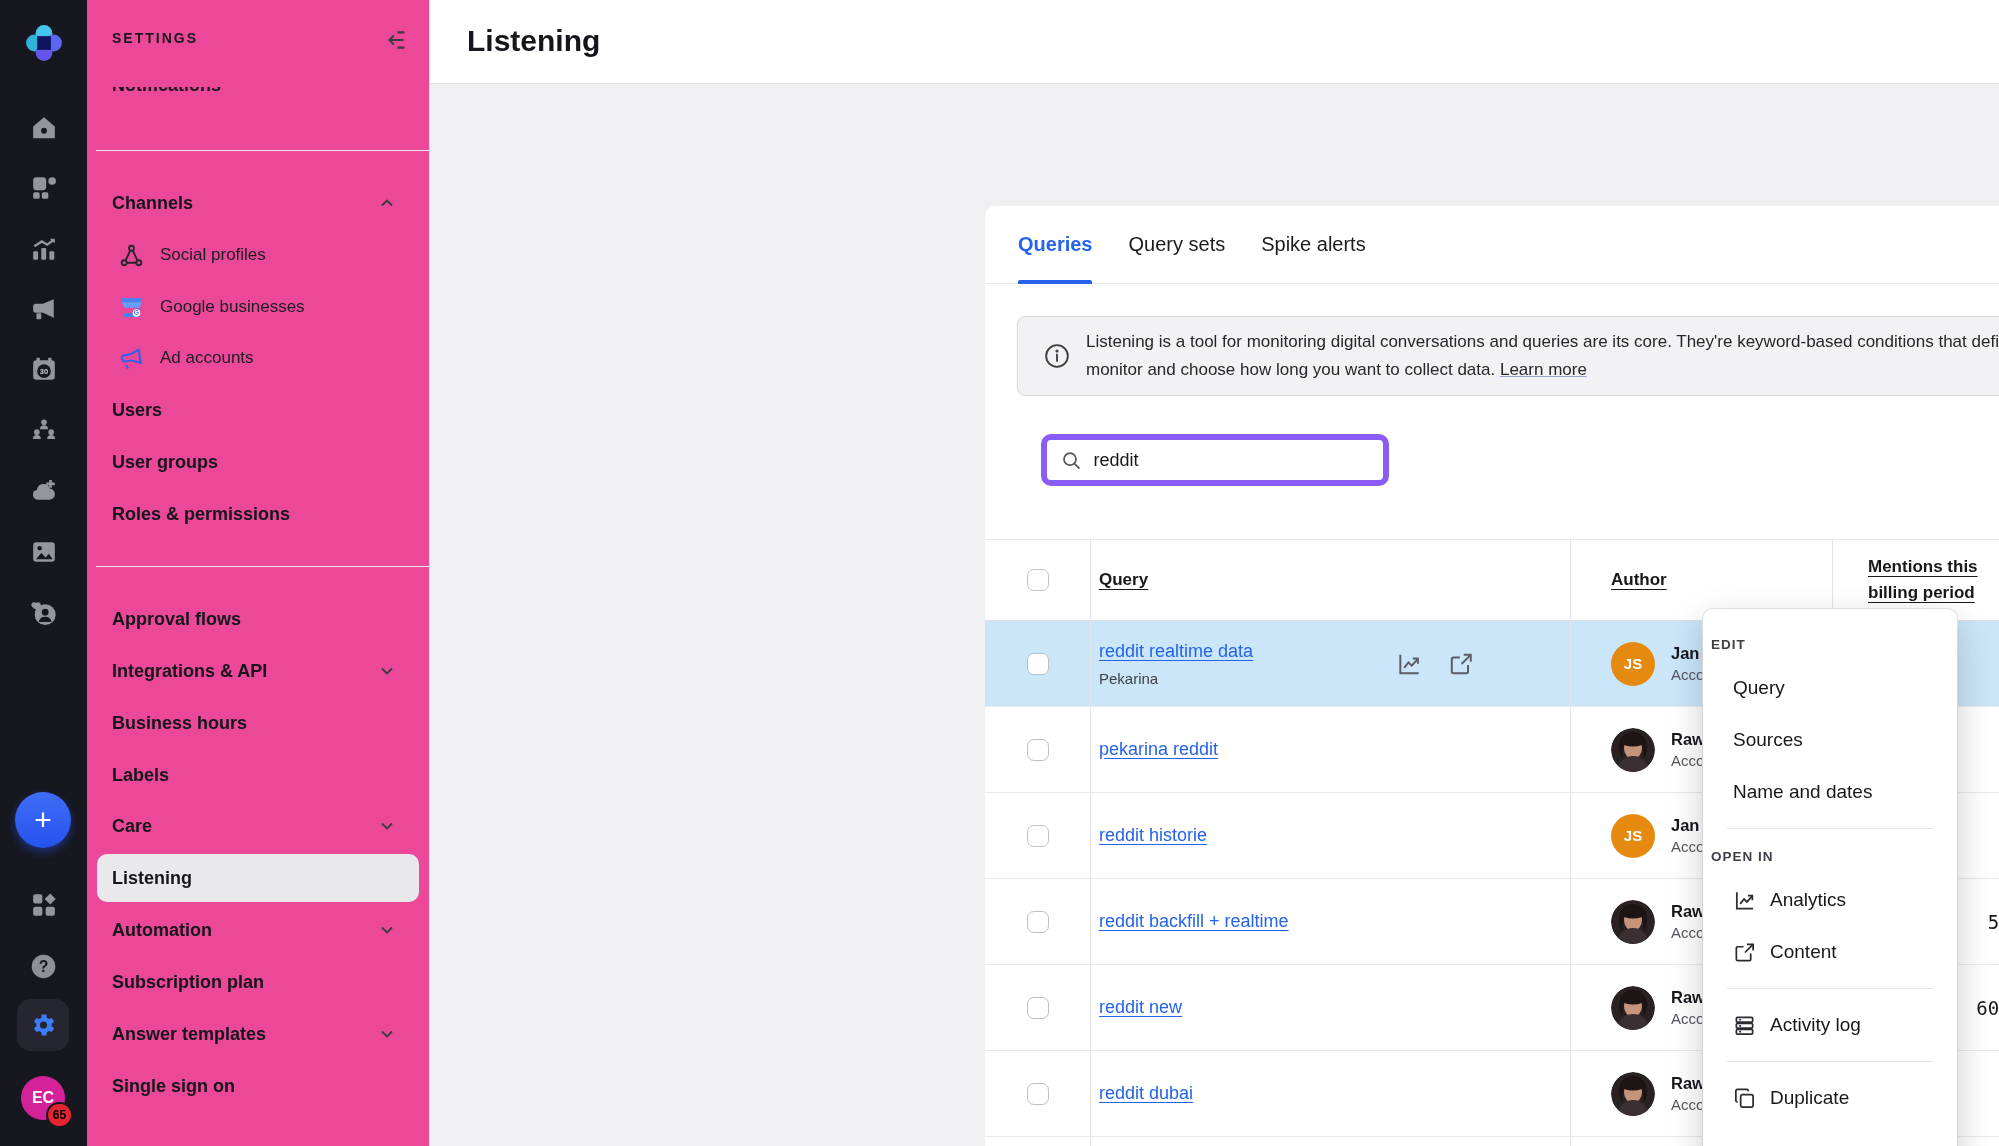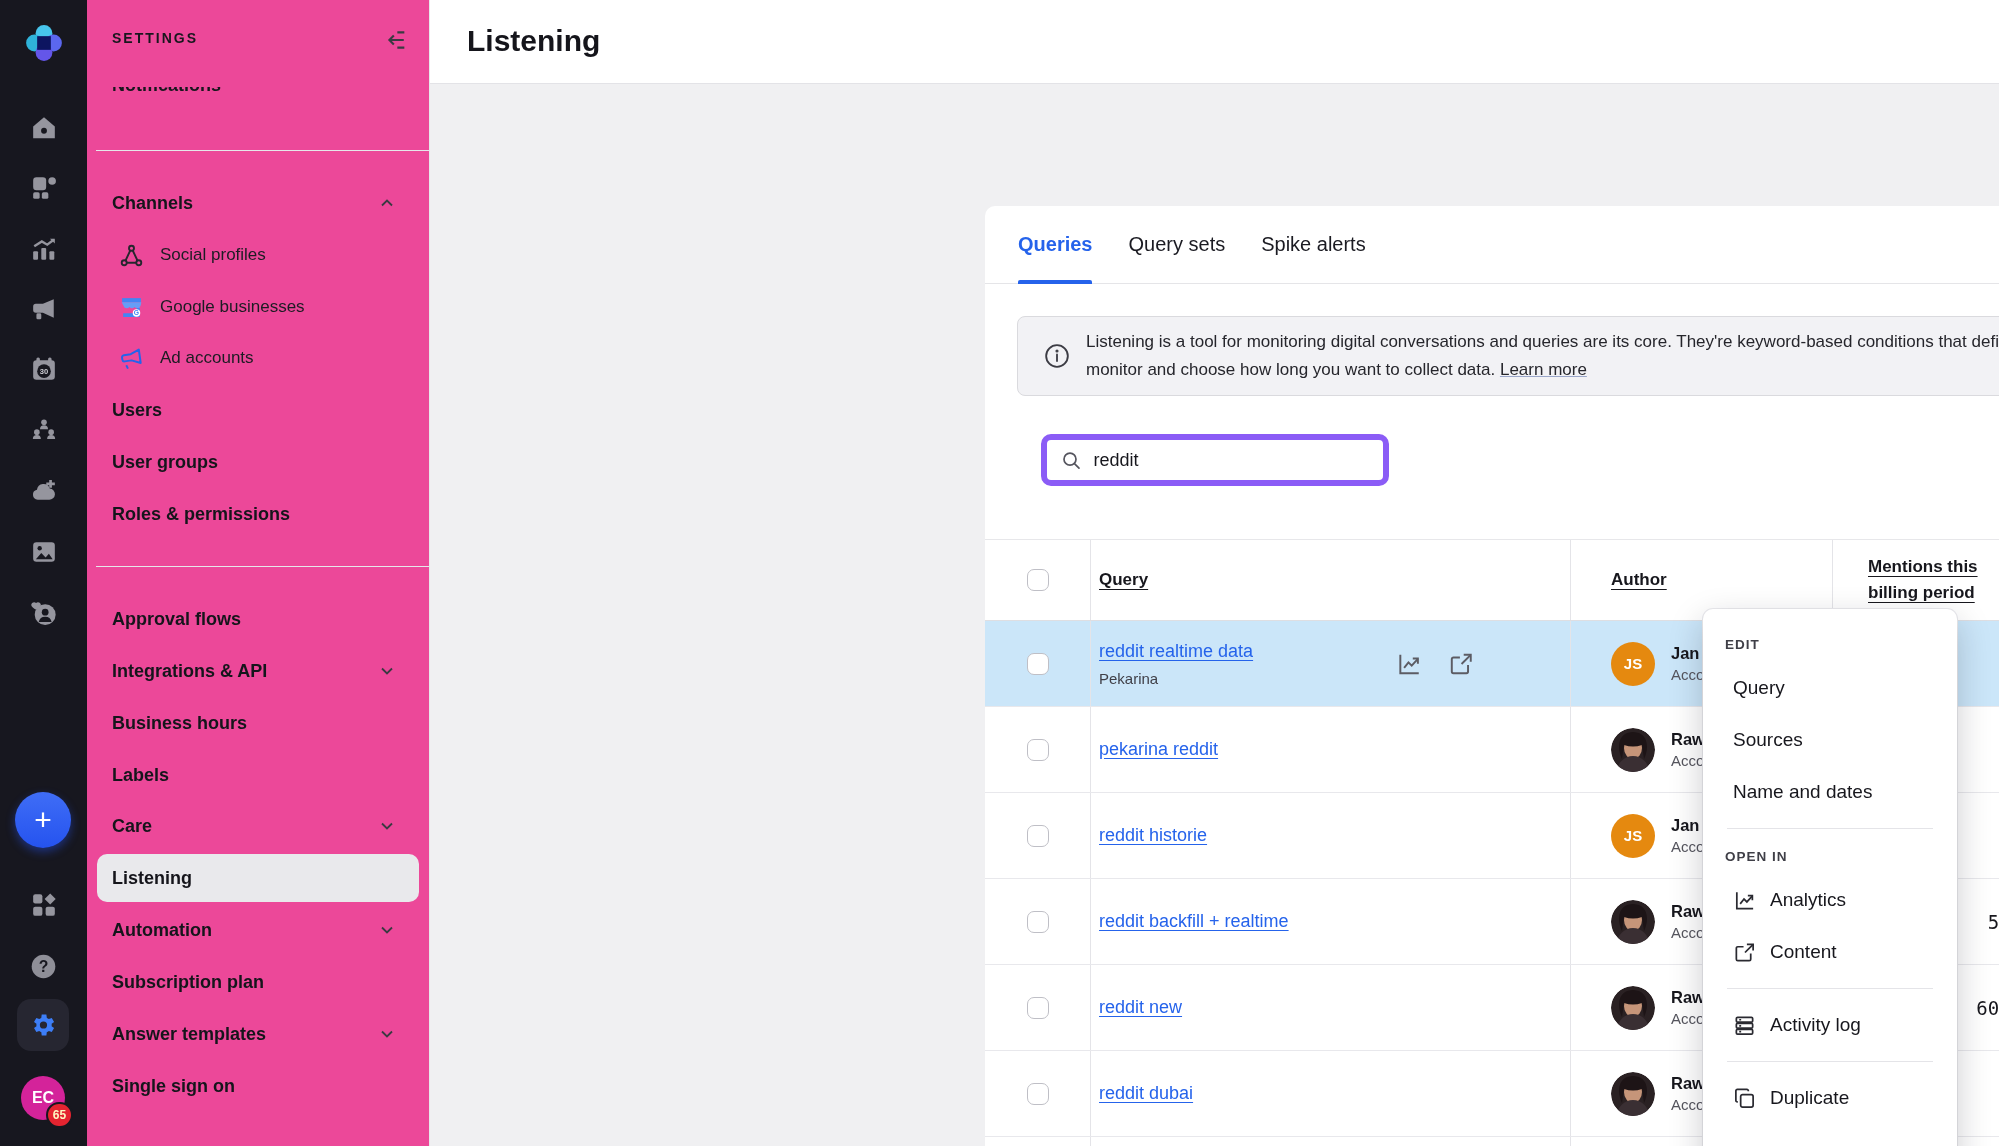--- a/index.html
+++ b/index.html
@@ -11,21 +11,21 @@
   .ricon { position:absolute; left:0; width:87px; display:flex; justify-content:center; align-items:center; }
   .fab { position:absolute; left:15px; top:792px; width:56px; height:56px; border-radius:50%;
     background:linear-gradient(180deg,#3f6df6,#2553ef); color:#fff; font-size:30px; font-weight:400;
     display:flex; align-items:center; justify-content:center; box-shadow:0 4px 10px rgba(37,83,239,.45); }
   .gearbox { position:absolute; left:17px; top:999px; width:52px; height:52px; border-radius:14px;
     background:#262631; display:flex; align-items:center; justify-content:center; }
   .railavatar { position:absolute; left:21px; top:1076px; width:44px; height:44px; border-radius:50%;
     background:#d4239a; color:#fff; font-weight:bold; font-size:16px;
     display:flex; align-items:center; justify-content:center; }
   .railbadge { position:absolute; left:46px; top:1102px; min-width:27px; height:26px; border-radius:13px;
-    background:#e42430; border:2.5px solid #17171f; color:#fef9c3; font-size:12px; font-weight:bold;
+    background:#e42430; border:2.5px solid #17171f; color:#000000; font-size:12px; font-weight:bold;
     display:flex; align-items:center; justify-content:center; }
 
   
   .sidebar { position:absolute; left:87px; top:0; width:343px; height:1146px; background:#ec4899;
     border-right:1px solid #e7e7ea; z-index:20; }
   .sb-title { position:absolute; left:25px; top:30px; font-size:14px; font-weight:bold;
     letter-spacing:2px; color:#17171d; }
   .sb-collapse { position:absolute; right:20px; top:26px; width:28px; height:28px; cursor:pointer; }
   .sb-clip { position:absolute; left:25px; top:87px; height:13px; overflow:hidden; width:280px; }
   .sb-clip span { display:block; margin-top:-12px; font-size:18px; font-weight:bold; color:#17171d; }
@@ -89,21 +89,21 @@
   .av-js { background:#e5890f; color:#fff; font-weight:bold; font-size:15px; }
   .aname { font-size:16.5px; font-weight:bold; color:#17171d; }
   .arole { font-size:15px; color:#55555e; margin-top:3px; }
   .c-m { display:flex; align-items:center; justify-content:flex-end; padding-right:21px; }
   .num { font-family:"DejaVu Sans Mono", monospace; font-size:19px; color:#17171d; }
 
   
   .menu { position:absolute; left:1703px; top:609px; width:254px; height:600px; background:#fff;
     border-radius:10px; box-shadow:0 12px 34px rgba(20,20,30,.22), 0 0 0 1px #ececef; z-index:40;
     padding-top:18px; }
-  .mhead { padding:10px 0 10px 22px; font-size:13.5px; font-weight:bold; letter-spacing:1px; color:#3f3f47; }
+  .mhead { padding:10px 0 10px 8px; font-size:13.5px; font-weight:bold; letter-spacing:1px; color:#3f3f47; }
   .mitem { height:52px; display:flex; align-items:center; padding-left:30px; font-size:19px;
     color:#17171d; cursor:pointer; gap:14px; }
   .mitem .mico { width:23px; height:23px; display:flex; align-items:center; justify-content:center; }
   .mdiv { height:1px; background:#e4e4e8; margin:10px 24px; }
 
   svg { display:block; }
 </style>
 </head>
 <body>
 

